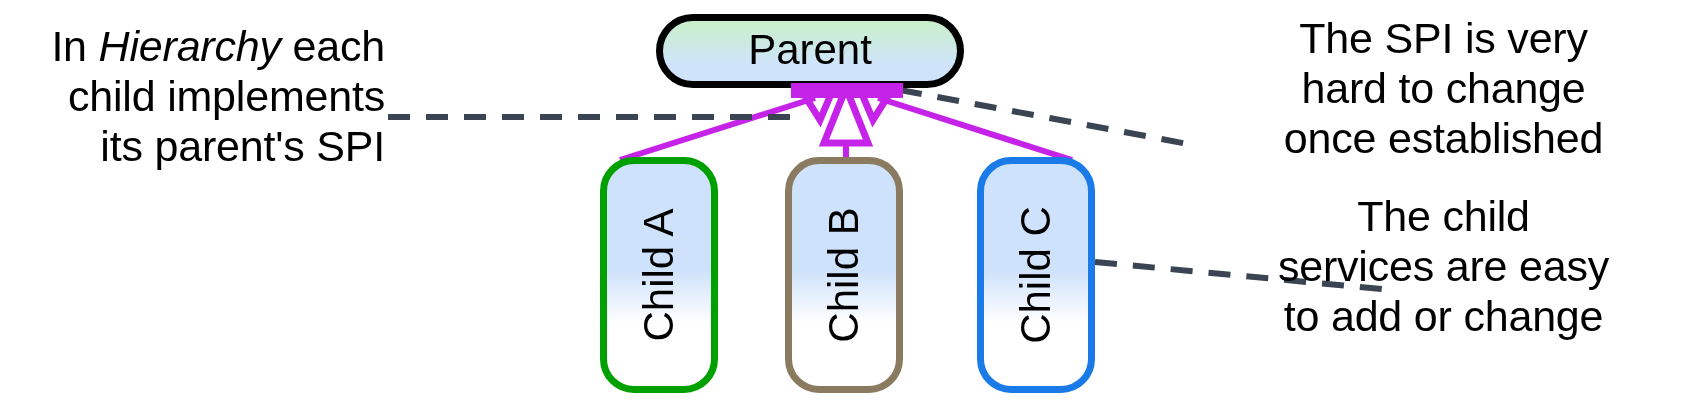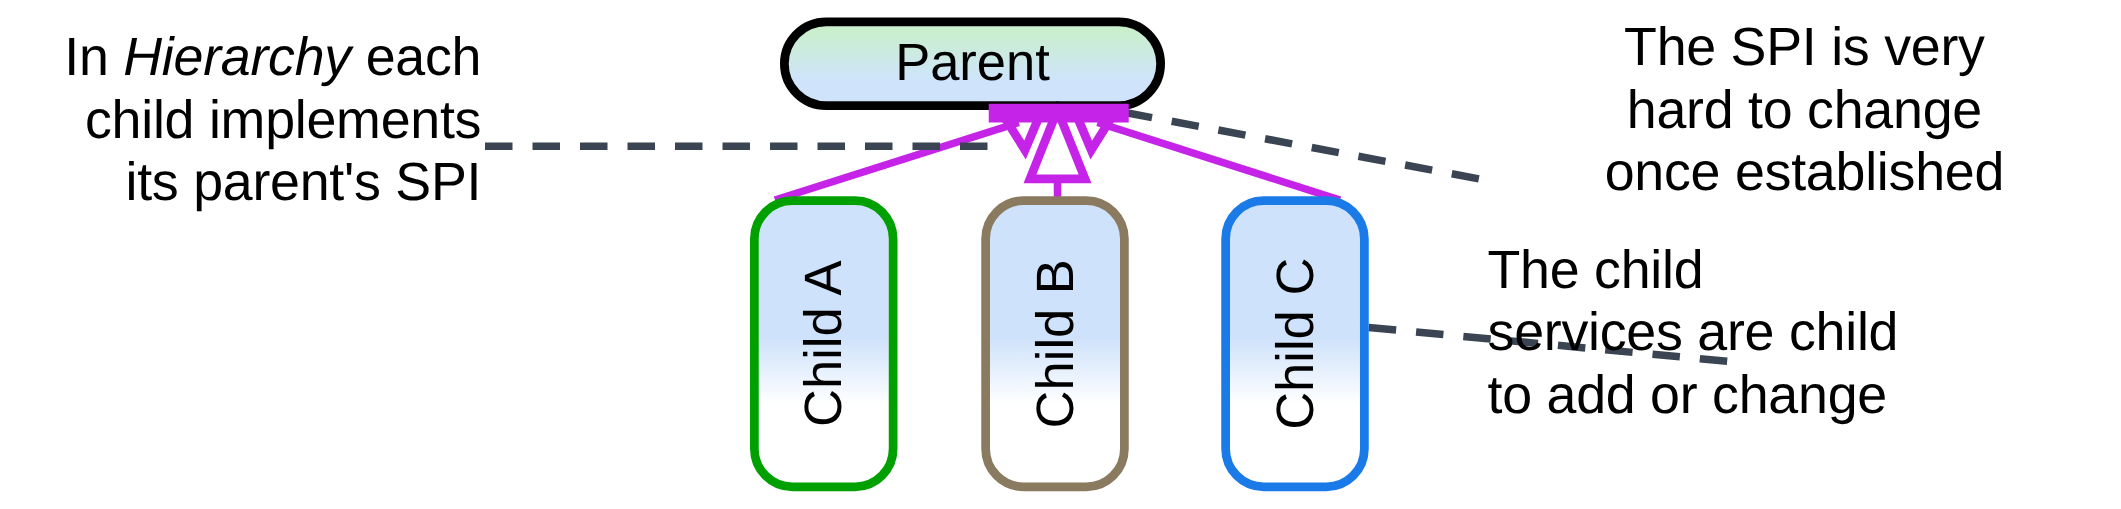--- a/index.html
+++ b/index.html
@@ -48,27 +48,27 @@
   #note-right-top {
     left: 1190px;
     top: 14px;
     width: 507px;
     text-align: center;
   }
   #note-right-bottom {
     left: 1190px;
     top: 192px;
     width: 507px;
-    text-align: left;
+    text-align: center;
   }
 
   
   #parent-node {
     position: absolute;
-    left: 624px;
+    left: 656px;
     top: 14px;
     width: 308px;
     height: 74px;
     box-sizing: border-box;
     border: 7px solid #000000;
     border-radius: 40px;
     background: linear-gradient(to bottom, #c9f0c9 0%, #cfe4fb 72%, #cfe4fb 100%);
     display: flex;
     align-items: center;
     justify-content: center;
@@ -152,21 +152,21 @@
 
     <g>
       <line x1="1095" y1="262" x2="1392" y2="290" stroke="#3a4452" stroke-width="6" stroke-dasharray="22 16" stroke-linecap="butt"></line>
     </g>
   </svg>
 
   <div id="note-right-top" class="note"><span>The SPI is very</span><br><span>hard to change</span><br><span>once established</span></div>
 
   <div id="note-left" class="note"><span>In </span><span class="em">Hierarchy</span><span> each</span><br><span>child implements</span><br><span>its parent's SPI</span></div>
 
-  <div id="note-right-bottom" class="note"><span>The child</span><br><span>services are child</span><br><span>to add or change</span></div>
+  <div id="note-right-bottom" class="note"><span>The child</span><br><span>services are easy</span><br><span>to add or change</span></div>
 
   <div id="parent-node">
     <span id="parent-label">Parent</span>
   </div>
 
   <div id="spi-bar"></div>
 
   <div id="child-a" class="child-node">
     <span class="child-label">Child A</span>
   </div>

